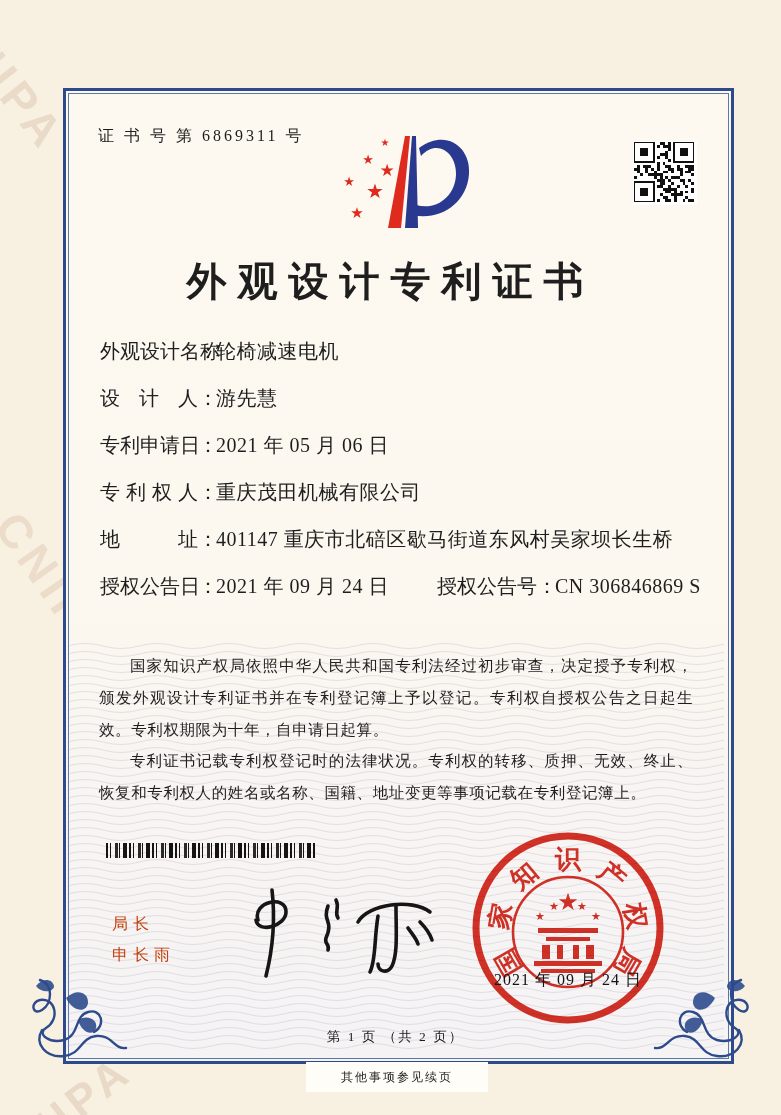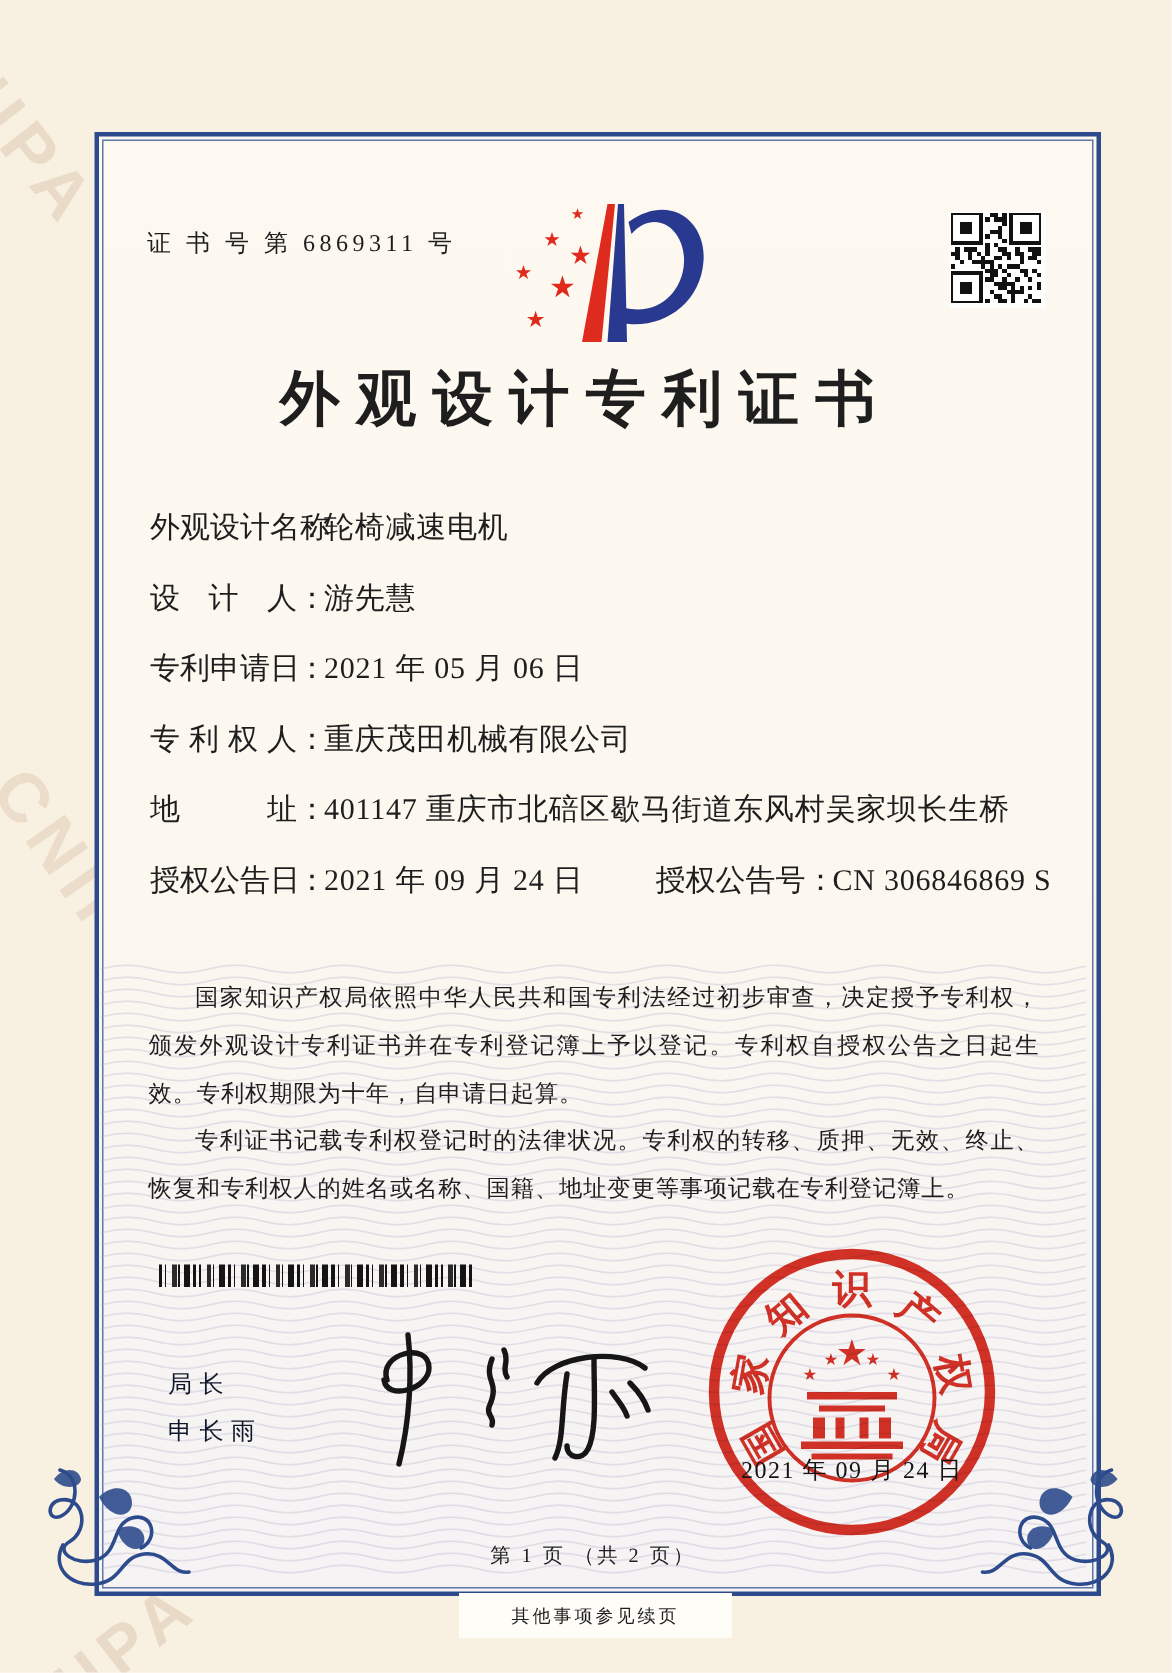--- a/index.html
+++ b/index.html
@@ -23,25 +23,25 @@
   
   .waves{position:absolute;left:67px;top:640px;width:657px;height:416px;z-index:1;pointer-events:none;}
   .waves path{fill:none;stroke:#bdb6cf;stroke-width:1;opacity:.38;}
   
   .corner{position:absolute;width:102px;height:96px;z-index:3;}
   .corner path{fill:none;stroke:#2d4b8c;stroke-width:2.4;stroke-linecap:round;}
   .corner .leaf{fill:#2d4b8c;stroke:none;opacity:.9;}
   .corner-bl{left:26px;top:972px;}
   .corner-br{left:653px;top:972px;transform:scaleX(-1);}
   
-  .cert-no{left:98px;top:152px;font-size:16px;letter-spacing:3px;z-index:2;}
+  .cert-no{left:98px;top:126px;font-size:16px;letter-spacing:3px;z-index:2;}
   .logo{left:325px;top:124px;z-index:2;}
   .qr{left:633px;top:141px;width:62px;height:62px;z-index:2;background:#fff;padding:1px;}
   .qr svg{display:block;width:60px;height:60px;shape-rendering:crispEdges;}
-  .title{left:0;right:0;top:238px;text-align:center;font-size:40px;font-weight:bold;
+  .title{left:0;right:0;top:254px;text-align:center;font-size:40px;font-weight:bold;
          letter-spacing:11px;z-index:2;}
   
   .fields{left:100px;top:331px;width:600px;z-index:2;font-size:20px;}
   .frow{height:47px;padding-top:7px;box-sizing:border-box;white-space:nowrap;}
   .flabel{display:inline-block;width:98px;text-align:justify;text-align-last:justify;}
   .fcolon{display:inline-block;width:18px;}
   .fvalue{letter-spacing:0.5px;}
   .fpair2{margin-left:48px;}
   
   .paras{left:99px;top:650px;width:594px;z-index:2;font-size:15.5px;line-height:31.8px;
@@ -50,21 +50,21 @@
   
   .barcode{left:106px;top:843px;width:209px;height:15px;z-index:2;
     background:repeating-linear-gradient(90deg,
       #141414 0px 2px, rgba(0,0,0,0) 2px 4px,
       #141414 4px 5px, rgba(0,0,0,0) 5px 9px,
       #2a2a2a 9px 12px, rgba(0,0,0,0) 12px 13px,
       #141414 13px 14px, rgba(0,0,0,0) 14px 17px,
       #141414 17px 21px, rgba(0,0,0,0) 21px 23px);}
   
   .signer{left:112px;top:908px;z-index:2;font-family:"Liberation Sans","DejaVu Sans",sans-serif;
-          font-size:16px;letter-spacing:5px;line-height:31px;color:#0f172a;}
+          font-size:16px;letter-spacing:5px;line-height:31px;color:#c2410c;}
   .signature{left:228px;top:882px;z-index:2;}
   .signature path{fill:none;stroke:#161616;stroke-width:3.6;stroke-linecap:round;}
   
   .seal{left:468px;top:828px;width:200px;height:200px;z-index:3;mix-blend-mode:multiply;opacity:.95;}
   .seal .sring{fill:none;stroke:#d6281c;stroke-width:7px;}
   .seal .sinner{fill:none;stroke:#d6281c;stroke-width:2.6px;}
   .seal text{fill:#d6281c;text-anchor:middle;}
   .seal .schar{font-size:26px;font-weight:bold;font-family:"Liberation Serif",serif;}
   .seal rect{fill:#d6281c;}
   .seal-date{left:494px;top:970px;width:160px;font-size:16px;letter-spacing:1px;z-index:4;color:#141414;}

